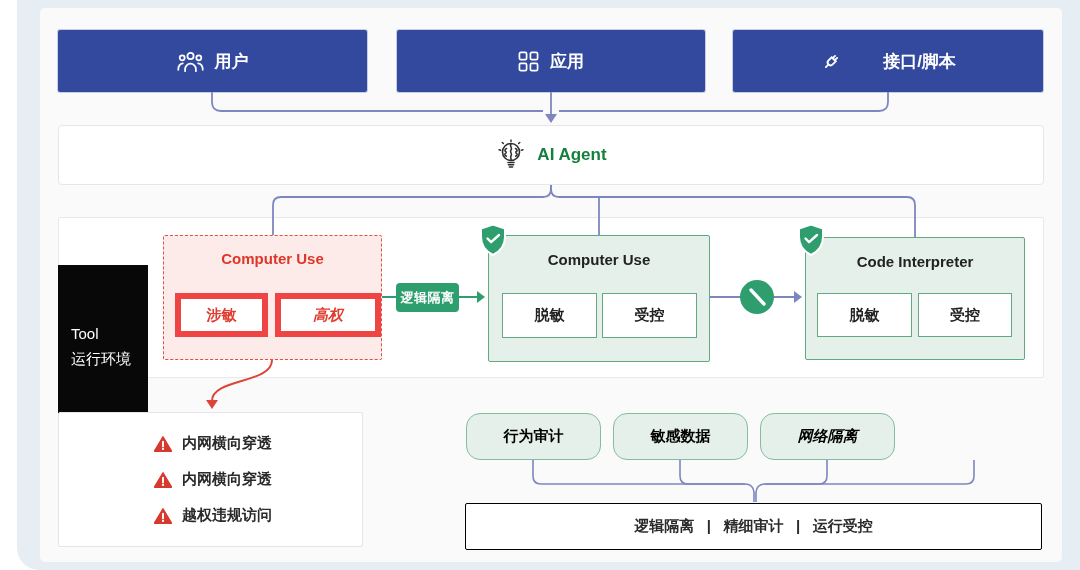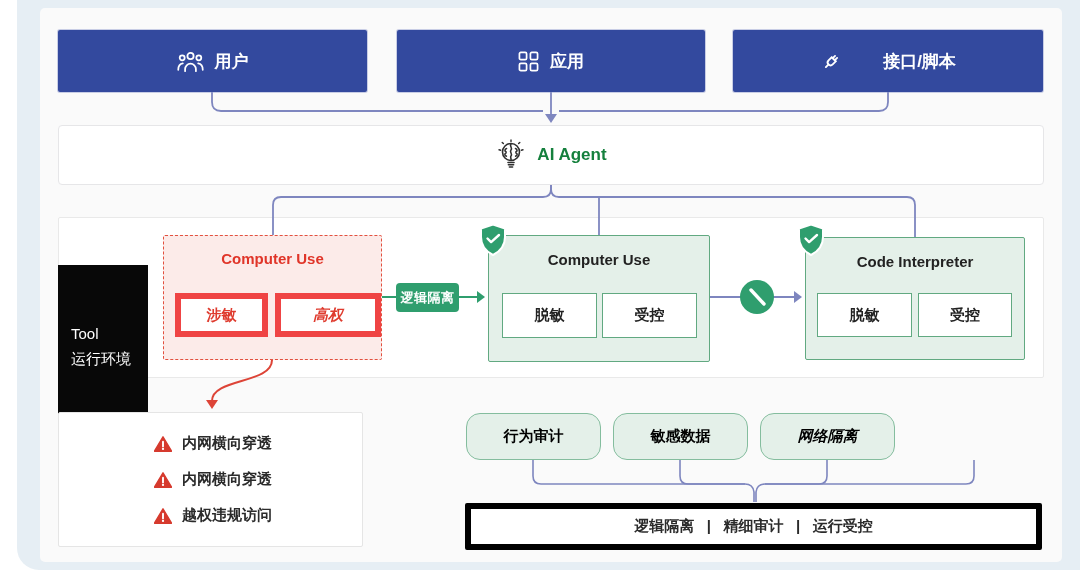--- a/index.html
+++ b/index.html
@@ -96,21 +96,21 @@
   
   .ctrl {
     top:413px; width:135px; height:47px; background:#e4f0e9;
     border:1px solid #84bd9e; border-radius:14px;
     color:#000000; font-size:15px; font-weight:700;
   }
   #ctrl-0 { left:466px; } #ctrl-1 { left:613px; } #ctrl-2 { left:760px;font-style:italic; } #ctrl-3 { left:907px; }
 
   .summary-box {
     left:465px; top:503px; width:577px; height:47px;
-    background:#ffffff; border:6px solid #000000; border-radius:2px;
+    background:#ffffff; border:1px solid #000000; border-radius:2px;
     color:#2b2b2b; font-size:15px; font-weight:700; white-space:pre;
   }
 
   .overlay { position:absolute; left:0; top:0; width:1080px; height:570px; pointer-events:none; }
 </style>
 </head>
 <body>
 
 <div class="stage">
   <div class="frame"></div>

